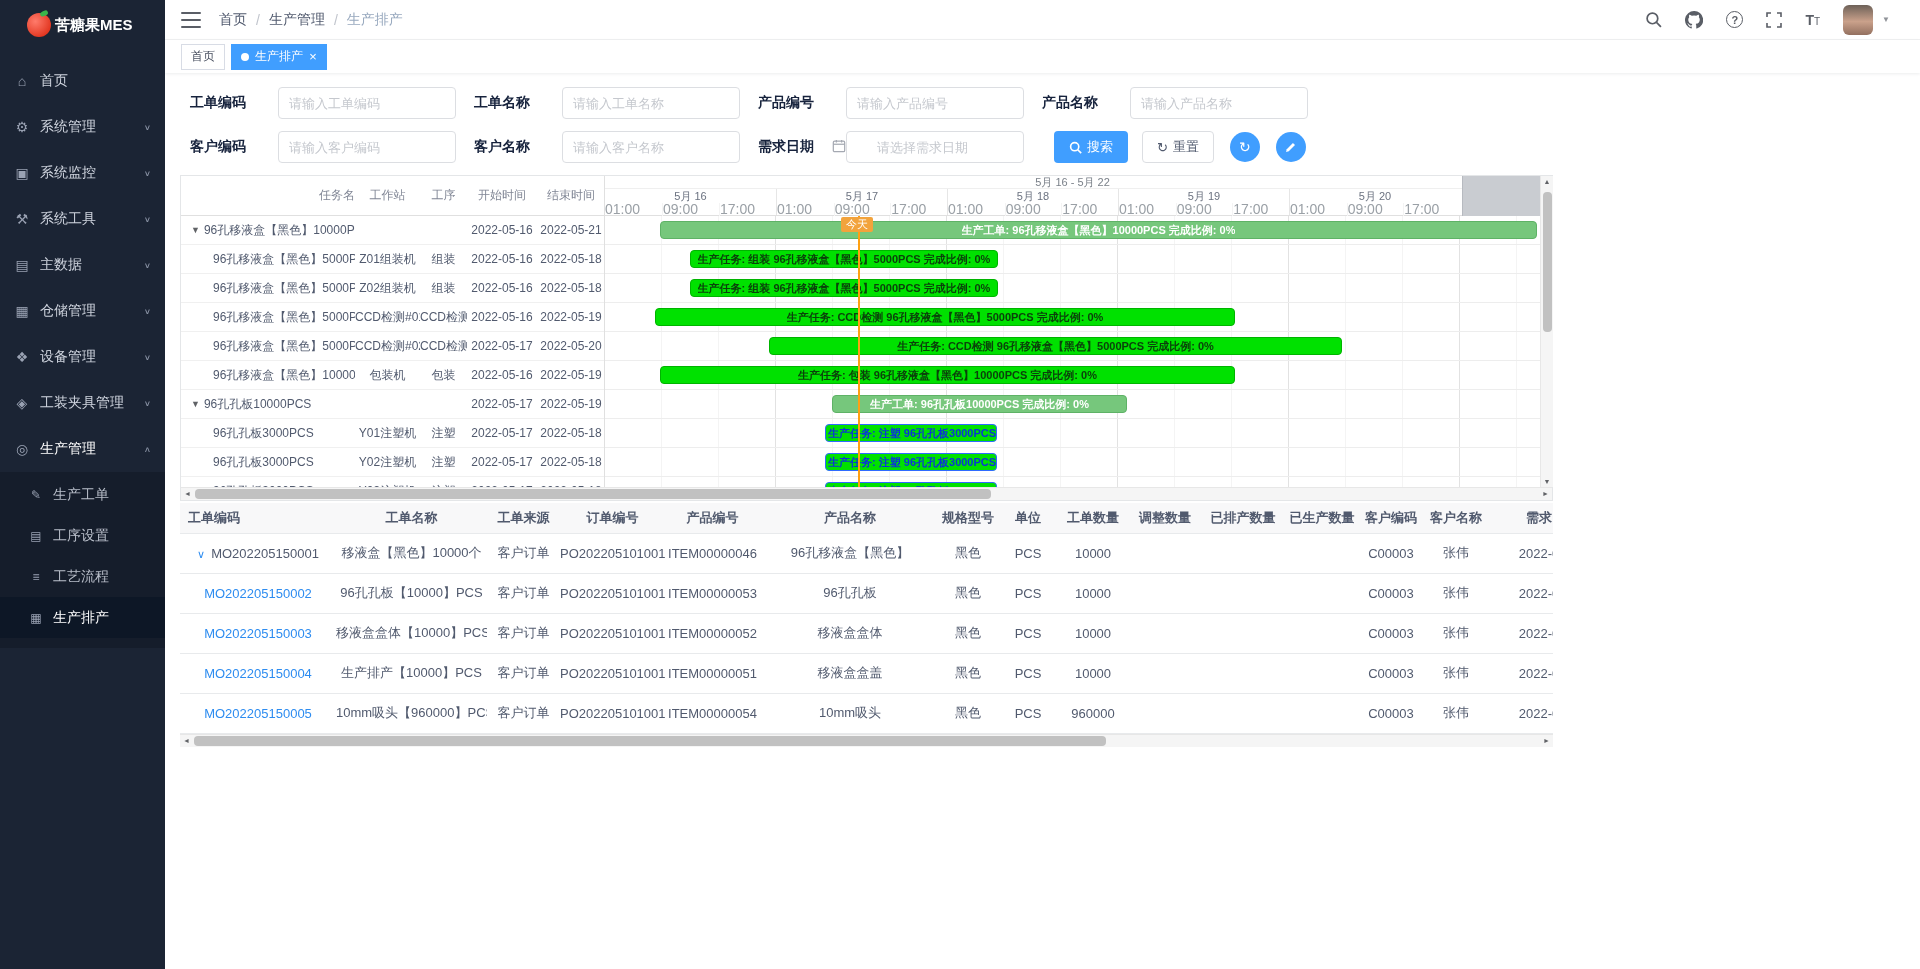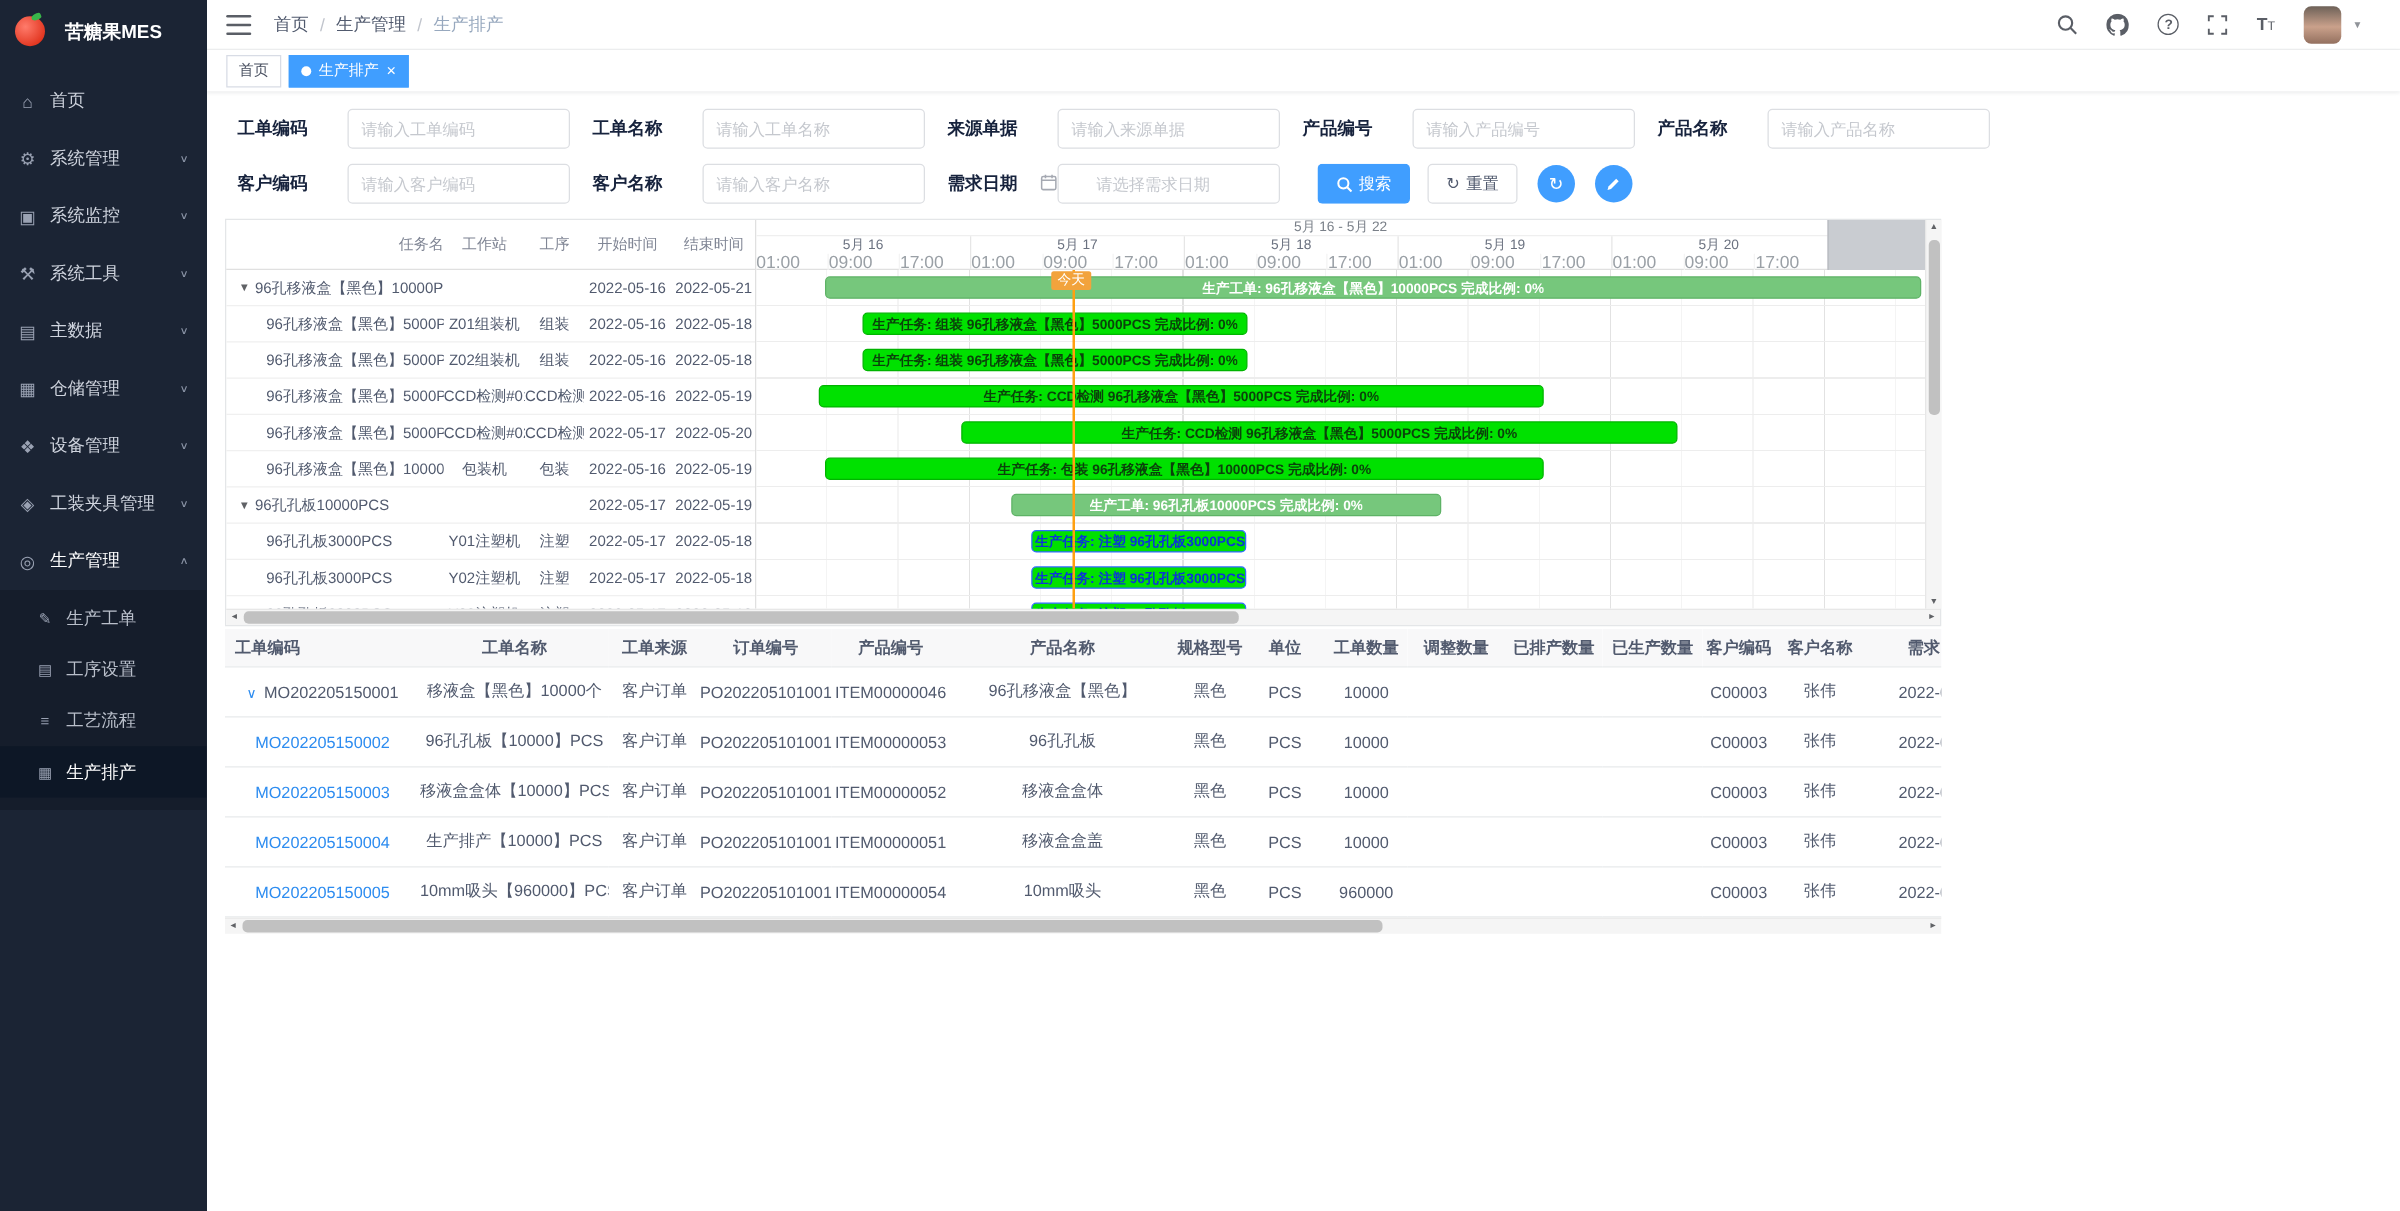--- a/index.html
+++ b/index.html
@@ -1,21 +1,21 @@
 <!DOCTYPE html>
 <html><head>
 <meta charset="utf-8">
 <style>
   * { box-sizing: border-box; margin: 0; padding: 0; }
   html,body { width: 1920px; height: 969px; overflow: hidden; background: #fff;
     font-family: "Liberation Sans", "DejaVu Sans", sans-serif; font-size 14px; color:#515a6e; }
 
   
   .sidebar { position: fixed; left:0; top:0; bottom:0; width:165px; background:#1b2434; z-index:20; }
-  .logo { height:50px; display:flex; align-items:center; gap:16px; padding-left:12px; }
+  .logo { height:50px; display:flex; align-items:center; gap:4px; padding-left:27px; }
   .logo-mark { width:24px; height:24px; border-radius:50%;
     background: radial-gradient(circle at 35% 35%, #ff7b6b, #d81e06); position:relative; flex:none;}
   .logo-mark::after { content:""; position:absolute; right:3px; top:-2px; width:8px; height:5px;
     background:#39b54a; border-radius:60% 40% 40% 60%; transform:rotate(-25deg);}
   .logo-text { color:#fff; font-weight:bold; font-size:15px; white-space:nowrap;}
   .menu { padding-top:8px; }
   .menu-item { height:46px; display:flex; align-items:center; gap:10px; padding:0 14px;
     font-size:14px; color:#cfd4de; cursor:pointer; white-space:nowrap;}
   .menu-item.expanded { color:#fff; }
   .mi-icon { width:16px; text-align:center; color:#9aa2b3; font-size:14px; flex:none;}
@@ -287,26 +287,20 @@
             <input class="f-input" placeholder="请输入工单编码" style="">
           </span>
         </div>
         <div class="f-group">
           <span class="f-label">工单名称</span>
           <span class="f-input-wrap">
             <input class="f-input" placeholder="请输入工单名称" style="">
           </span>
         </div>
         <div class="f-group">
-          <span class="f-label">来源单据</span>
-          <span class="f-input-wrap">
-            <input class="f-input" placeholder="请输入来源单据" style="">
-          </span>
-        </div>
-        <div class="f-group">
           <span class="f-label">产品编号</span>
           <span class="f-input-wrap">
             <input class="f-input" placeholder="请输入产品编号" style="">
           </span>
         </div>
         <div class="f-group">
           <span class="f-label">产品名称</span>
           <span class="f-input-wrap">
             <input class="f-input" placeholder="请输入产品名称" style="">
           </span>
@@ -545,21 +539,21 @@
                 <div class="bar task" style="left: 164px; width: 573px;">
                   <span style="overflow:hidden;white-space:nowrap;">生产任务: CCD检测 96孔移液盒【黑色】5000PCS 完成比例: 0%</span>
                 </div>
               </div>
               <div class="t-row">
                 <div class="bar task" style="left: 55px; width: 575px;">
                   <span style="overflow:hidden;white-space:nowrap;">生产任务: 包装 96孔移液盒【黑色】10000PCS 完成比例: 0%</span>
                 </div>
               </div>
               <div class="t-row">
-                <div class="bar order" style="left: 204px; width: 344px;">
+                <div class="bar order" style="left: 227px; width: 295px;">
                   <span style="overflow:hidden;white-space:nowrap;">生产工单: 96孔孔板10000PCS 完成比例: 0%</span>
                 </div>
               </div>
               <div class="t-row">
                 <div class="bar task-sel" style="left: 220px; width: 172px;">
                   <span style="overflow:hidden;white-space:nowrap;">生产任务: 注塑 96孔孔板3000PCS 完成比例: 0%</span>
                 </div>
               </div>
               <div class="t-row">
                 <div class="bar task-sel" style="left: 220px; width: 172px;">

